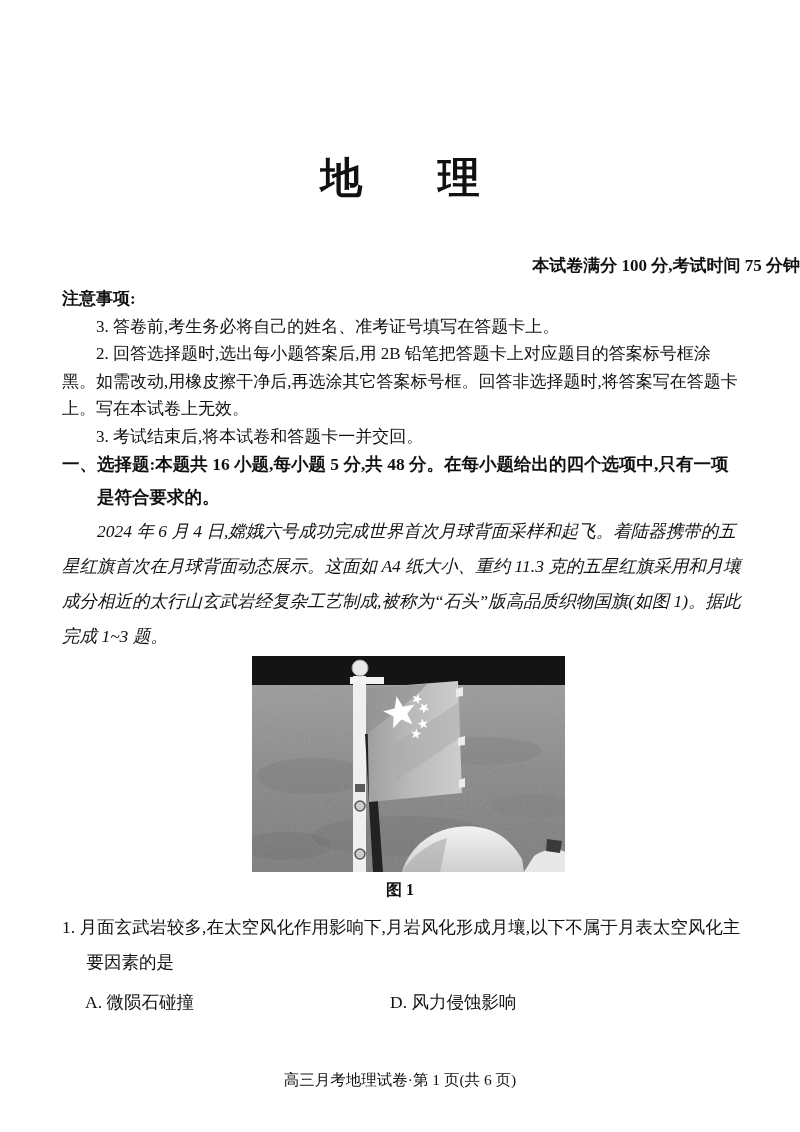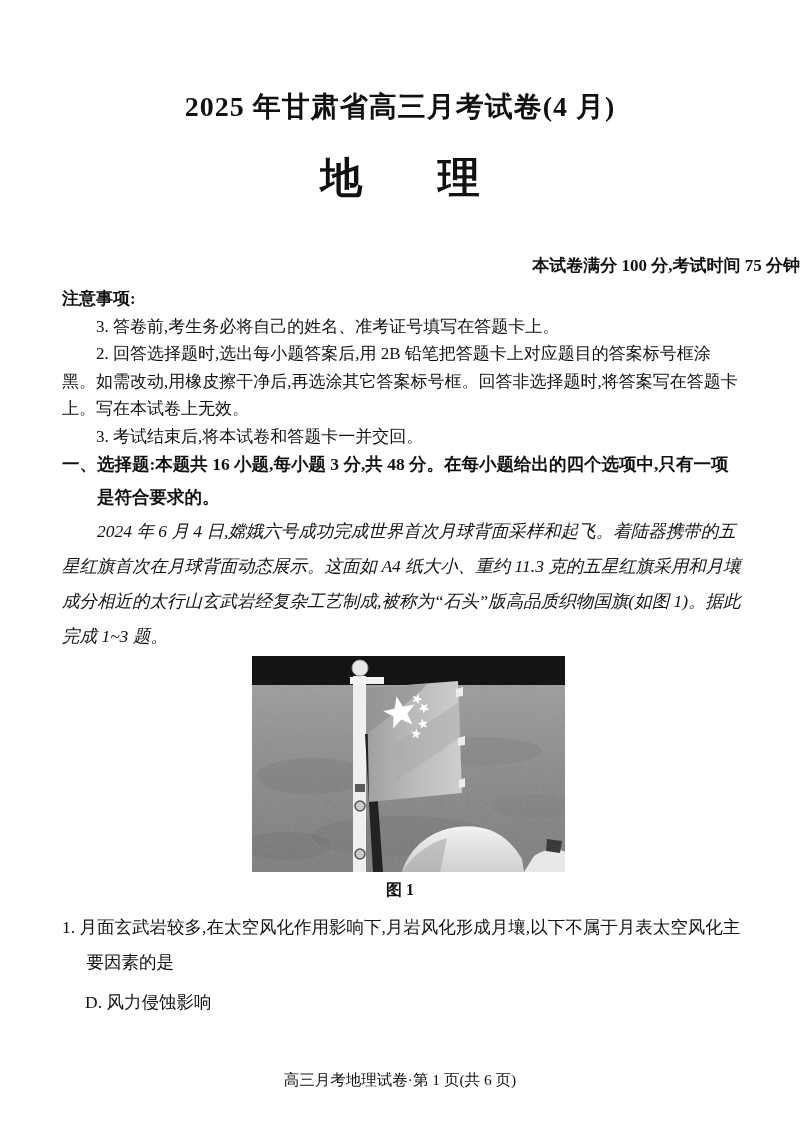--- a/index.html
+++ b/index.html
@@ -73,34 +73,33 @@
   .footer{
     position:absolute;top:1070px;left:0;width:100%;
     text-align:center;font-size:15.5px;
   }
 </style>
 </head>
 <body>
 
 <div class="page">
 
-  <div class="doc-title">2025 年甘肃省高三月考试卷(4 月)</div>
 
   <div class="doc-subject">地理</div>
 
   <div class="exam-info">本试卷满分 100 分,考试时间 75 分钟</div>
 
   <div class="notes">
     <div class="notes-heading">注意事项:</div>
     <div class="note-item">3. 答卷前,考生务必将自己的姓名、准考证号填写在答题卡上。</div>
     <div class="note-item">2. 回答选择题时,选出每小题答案后,用 2B 铅笔把答题卡上对应题目的答案标号框涂黑。如需改动,用橡皮擦干净后,再选涂其它答案标号框。回答非选择题时,将答案写在答题卡上。写在本试卷上无效。</div>
     <div class="note-item">3. 考试结束后,将本试卷和答题卡一并交回。</div>
   </div>
 
-  <div class="section-heading">一、选择题:本题共 16 小题,每小题 3 分,共 48 分。在每小题给出的四个选项中,只有一项是符合要求的。</div>
+  <div class="section-heading">一、选择题:本题共 16 小题,每小题 5 分,共 48 分。在每小题给出的四个选项中,只有一项是符合要求的。</div>
 
   <div class="passage">2024 年 6 月 4 日,嫦娥六号成功完成世界首次月球背面采样和起飞。着陆器携带的五星红旗首次在月球背面动态展示。这面如 A4 纸大小、重约 11.3 克的五星红旗采用和月壤成分相近的太行山玄武岩经复杂工艺制成,被称为“石头”版高品质织物国旗(如图 1)。据此完成 1~3 题。</div>
 
   <div class="figure">
     <svg viewBox="0 0 313 216">
       <defs>
         <linearGradient id="groundGrad" x1="0" y1="0" x2="0" y2="1">
           <stop offset="0" stop-color="#9b9b9b"></stop>
           <stop offset="0.5" stop-color="#878787"></stop>
           <stop offset="1" stop-color="#7a7a7a"></stop>
@@ -158,18 +157,19 @@
       <use href="#star5" transform="translate(171,68) scale(0.55) rotate(60)" fill="#ffffff"></use>
       <use href="#star5" transform="translate(164,78) scale(0.55) rotate(80)" fill="#ffffff"></use>
     </svg>
   </div>
 
   <div class="figure-caption">图 1</div>
 
   <div class="question">1. 月面玄武岩较多,在太空风化作用影响下,月岩风化形成月壤,以下不属于月表太空风化主要因素的是</div>
 
   <div class="options">
+    <div>A. 微陨石碰撞</div>
     <div>D. 风力侵蚀影响</div>
   </div>
 
   <div class="footer">高三月考地理试卷·第 1 页(共 6 页)</div>
 
 </div>
 
 </body></html>

